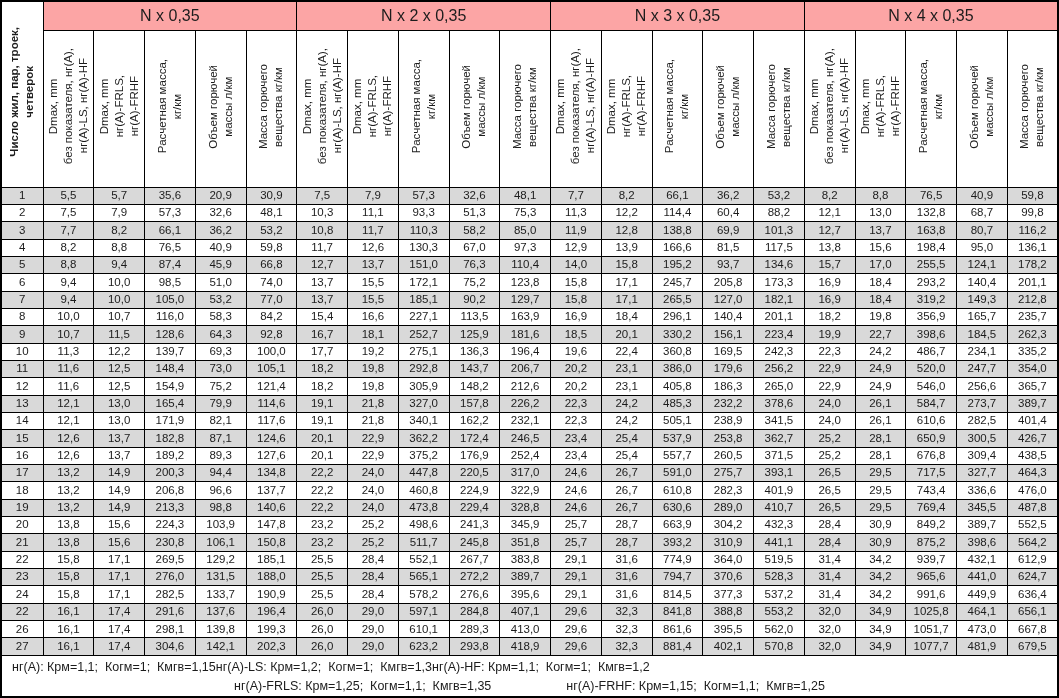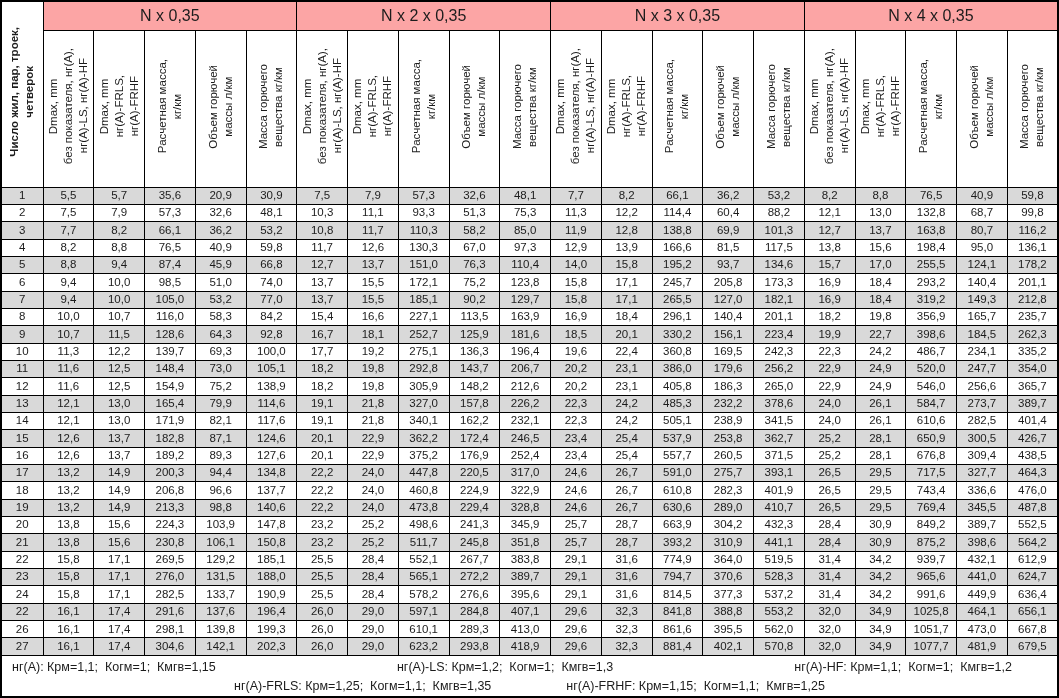--- a/index.html
+++ b/index.html
@@ -28,21 +28,20 @@
     font-size: 11.5px;
     line-height: 1.3;
   }
   tbody td { font-size: 11.5px; height: 17px; line-height: 1; }
   tbody tr.odd td { background: var(--stripe, #d9d9d9); }
   tbody tr.even td { background: #ffffff; }
   tfoot td { height: 41px; background: #fff; }
   .footline {
     display: flex; align-items: center;
     font-size: 12.5px; height: 20px;
-    justify-content: space-between;
     padding: 1px 45px 0 10px;
   }
   .footline span { white-space: pre; }
   .footline2 { justify-content: center; gap: 75px; padding: 0; }
 </style>
 </head>
 <body>
 
 <table class="spec">
   <colgroup id="cols">
@@ -383,21 +382,21 @@
         <td>520,0</td>
         <td>247,7</td>
         <td>354,0</td>
       </tr>
       <tr class="even">
         <td class="rowhead">12</td>
         <td class="gsep">11,6</td>
         <td>12,5</td>
         <td>154,9</td>
         <td>75,2</td>
-        <td>138,9</td>
+        <td>121,4</td>
         <td class="gsep">18,2</td>
         <td>19,8</td>
         <td>305,9</td>
         <td>148,2</td>
         <td>212,6</td>
         <td class="gsep">20,2</td>
         <td>23,1</td>
         <td>405,8</td>
         <td>186,3</td>
         <td>265,0</td>

